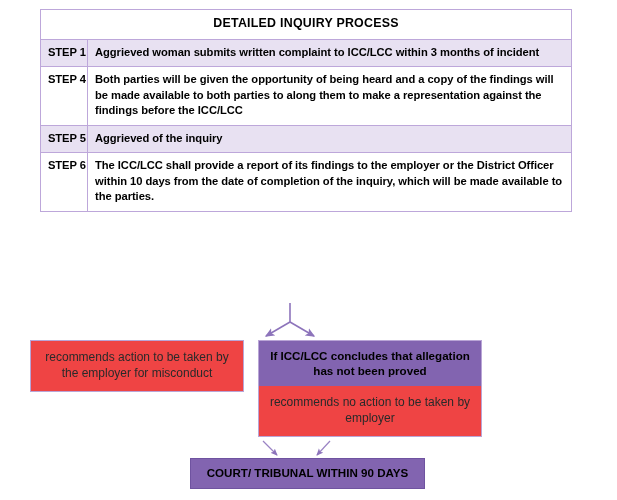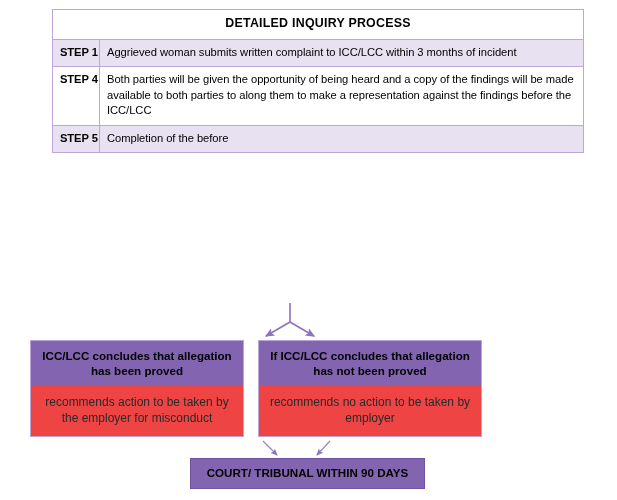--- a/index.html
+++ b/index.html
@@ -12,21 +12,21 @@
     height: 500px;
     position: relative;
     overflow: hidden;
     font-family: "Liberation Sans", sans-serif;
     -webkit-font-smoothing: antialiased;
   }
 
   
   .process-table {
     position: absolute;
-    left: 52px;
+    left: 40px;
     top: 9px;
     width: 532px;
     border-collapse: collapse;
     table-layout: fixed;
     border: 1px solid #c7b4e0;
   }
   .process-table td {
     border: 1px solid #bda7da;
     vertical-align: top;
     padding: 5px 7px 6px 7px;
@@ -48,20 +48,21 @@
   }
   .step-cell {
     width: 47px;
     font-weight: bold;
     font-size: 11.2px;
     white-space: nowrap;
     letter-spacing: -0.1px;
   }
   .desc-cell {
     letter-spacing: -0.05px;
+    font-weight: bold;
   }
 
   
   .connectors {
     position: absolute;
     left: 0;
     top: 0;
     width: 617px;
     height: 500px;
     pointer-events: none;
@@ -127,21 +128,25 @@
     <tr class="shaded">
       <td class="step-cell">STEP 1</td>
       <td class="desc-cell">Aggrieved woman submits written complaint to ICC/LCC within 3 months of incident</td>
     </tr>
     <tr>
       <td class="step-cell">STEP 4</td>
       <td class="desc-cell">Both parties will be given the opportunity of being heard and a copy of the findings will be made available to both parties to along them to make a representation against the findings before the ICC/LCC</td>
     </tr>
     <tr class="shaded">
       <td class="step-cell">STEP 5</td>
-      <td class="desc-cell">Completion of the before</td>
+      <td class="desc-cell">Aggrieved of the inquiry</td>
+    </tr>
+    <tr>
+      <td class="step-cell">STEP 6</td>
+      <td class="desc-cell">The ICC/LCC shall provide a report of its findings to the employer or the District Officer within 10 days from the date of completion of the inquiry, which will be made available to the parties.</td>
     </tr>
   </tbody>
 </table>
 
 <svg class="connectors" viewBox="0 0 617 500" width="617" height="500">
   <defs>
     <marker id="arrowhead" markerWidth="7" markerHeight="7" refX="5.2" refY="3" orient="auto" markerUnits="strokeWidth">
       <path d="M0,0.4 L6,3 L0,5.6 L1.4,3 Z" fill="#8d74bb"></path>
     </marker>
   </defs>
@@ -151,21 +156,20 @@
   <line x1="290" y1="322" x2="266" y2="336" stroke="#8d74bb" stroke-width="1.6" marker-end="url(#arrowhead)"></line>
 
   <line x1="290" y1="322" x2="314" y2="336" stroke="#8d74bb" stroke-width="1.6" marker-end="url(#arrowhead)"></line>
 
   <line x1="263" y1="441" x2="277" y2="455" stroke="#9a83c4" stroke-width="1.2" marker-end="url(#arrowhead)"></line>
 
   <line x1="330" y1="441" x2="317" y2="455" stroke="#9a83c4" stroke-width="1.2" marker-end="url(#arrowhead)"></line>
 </svg>
 
 <div class="outcome-box" id="outcome-left">
-  <div class="outcome-head">ICC/LCC concludes that allegation has been proved</div>
   <div class="outcome-body">recommends action to be taken by the employer for misconduct</div>
 </div>
 
 <div class="outcome-box" id="outcome-right">
   <div class="outcome-head">If ICC/LCC concludes that allegation has not been proved</div>
   <div class="outcome-body">recommends no action to be taken by employer</div>
 </div>
 
 <div id="appeal-box">
   <div>COURT/ TRIBUNAL WITHIN 90 DAYS</div>

